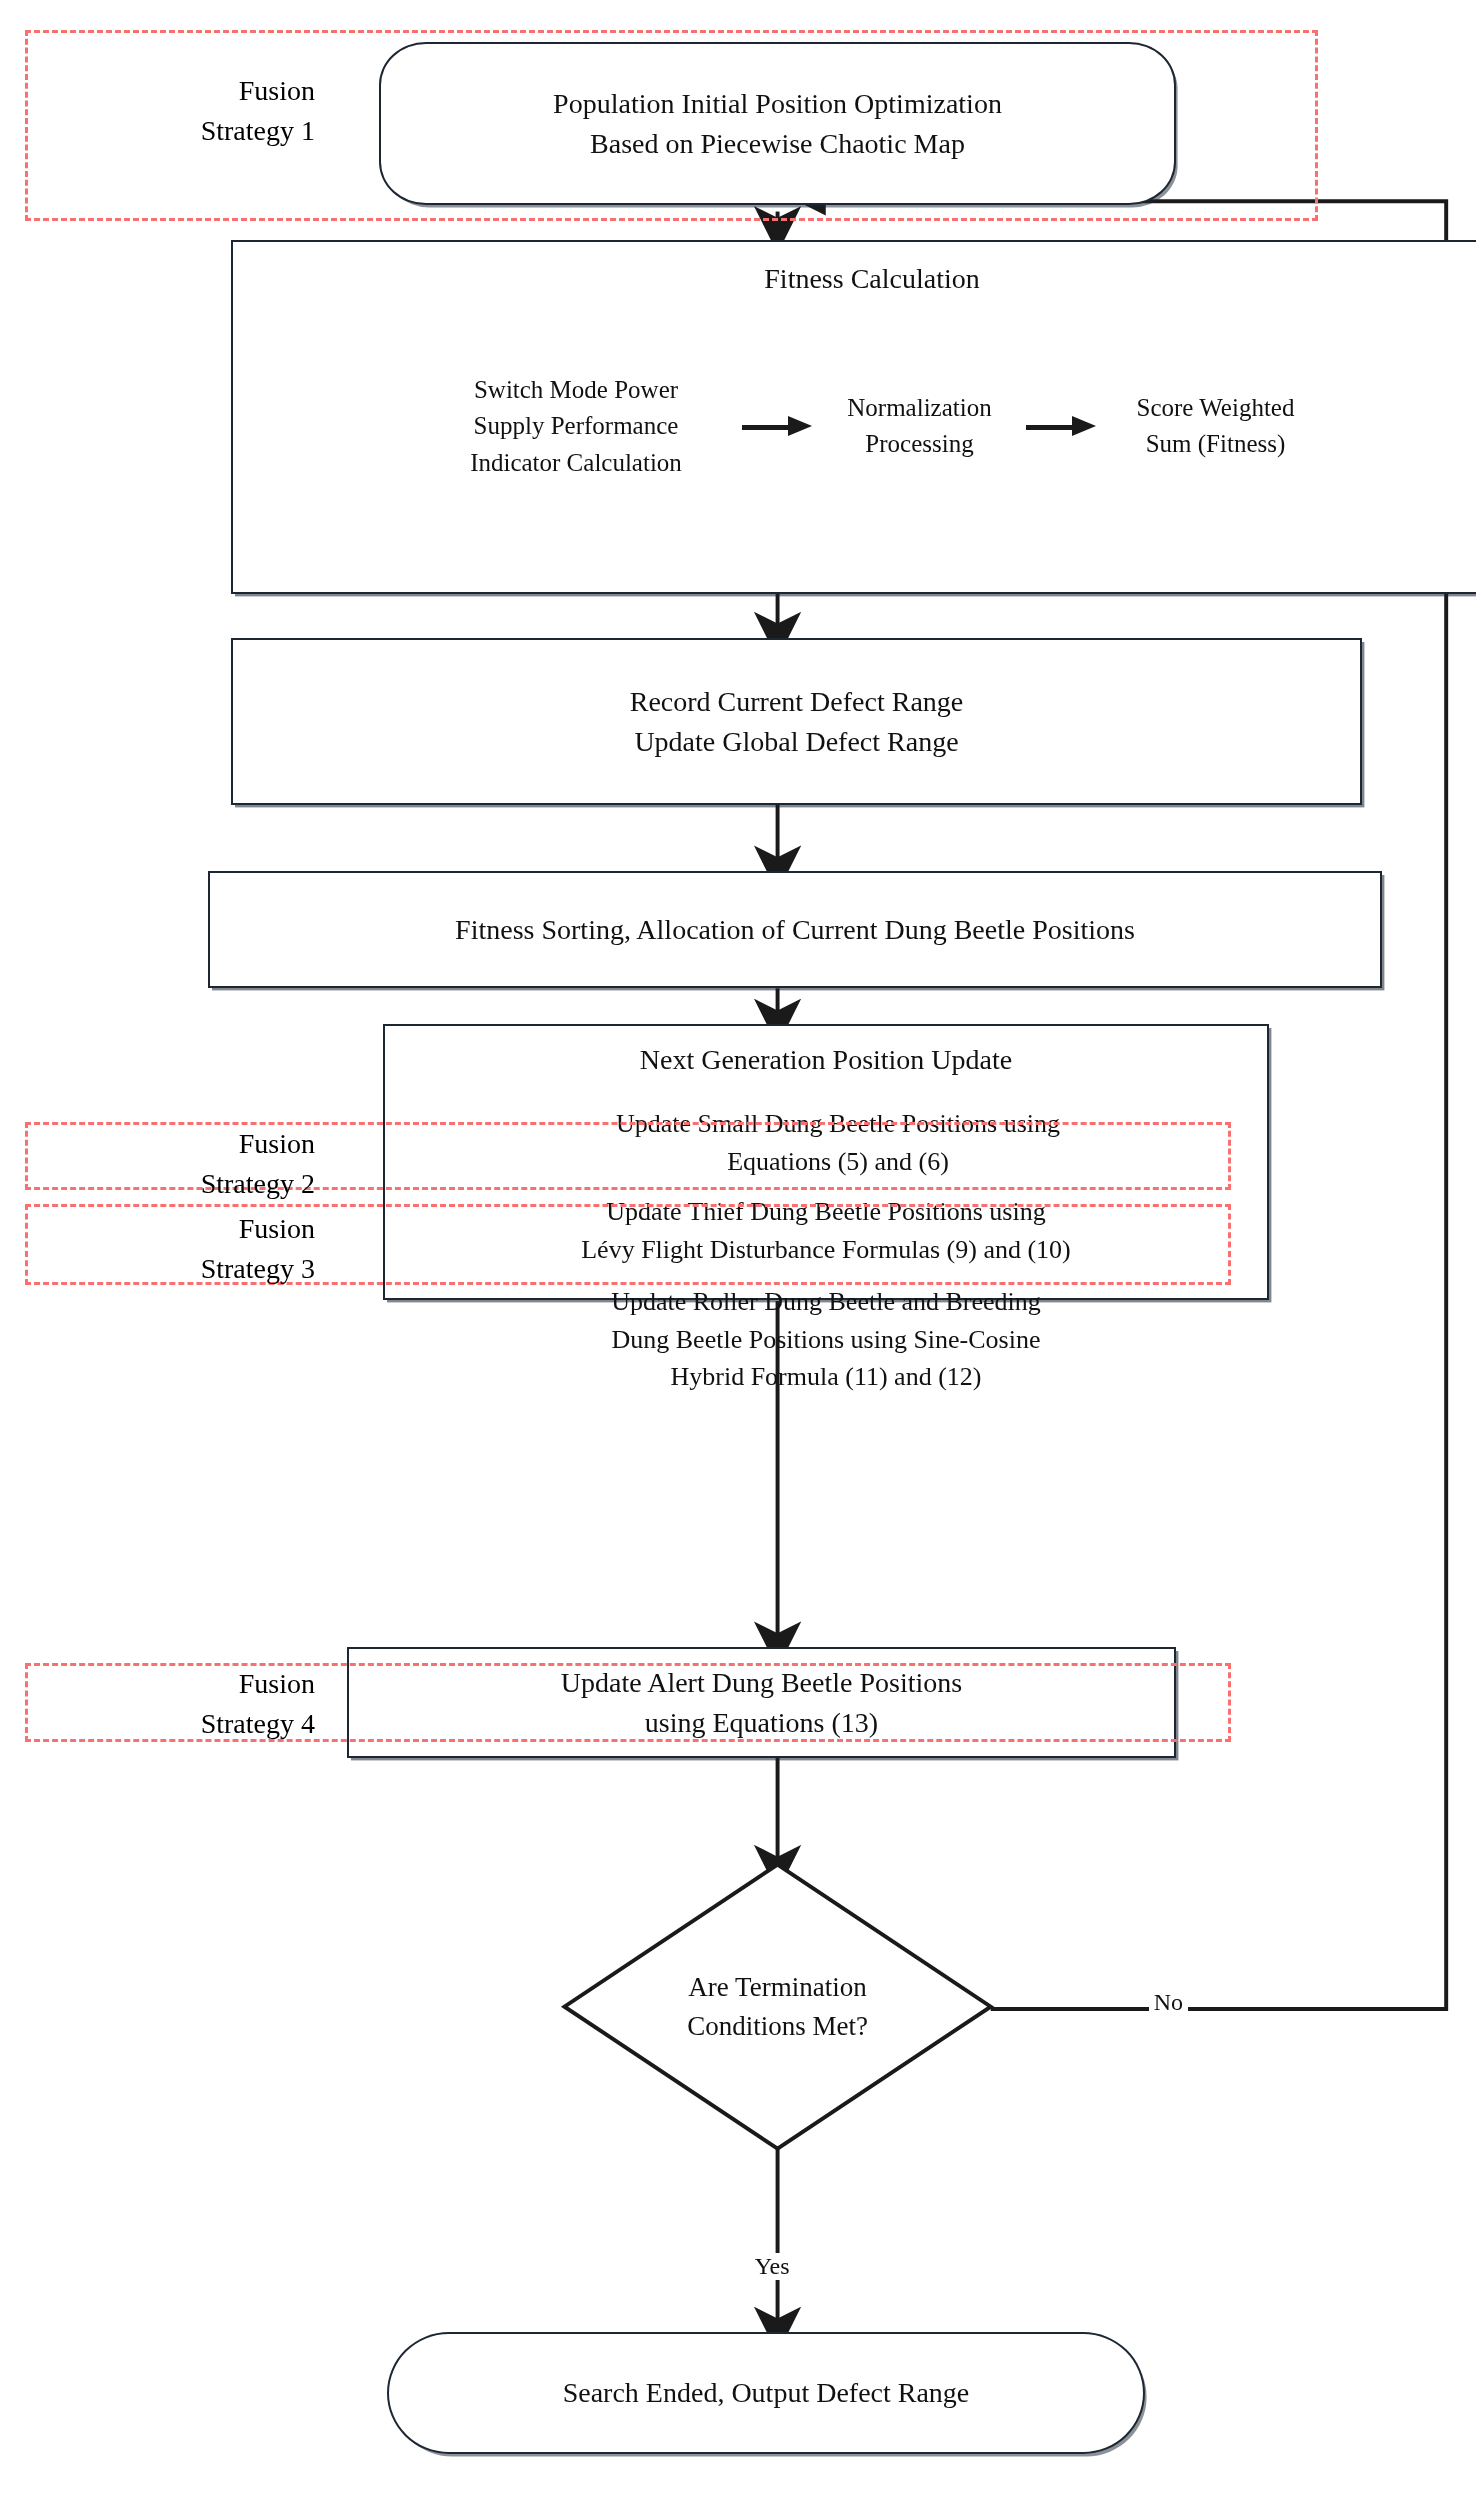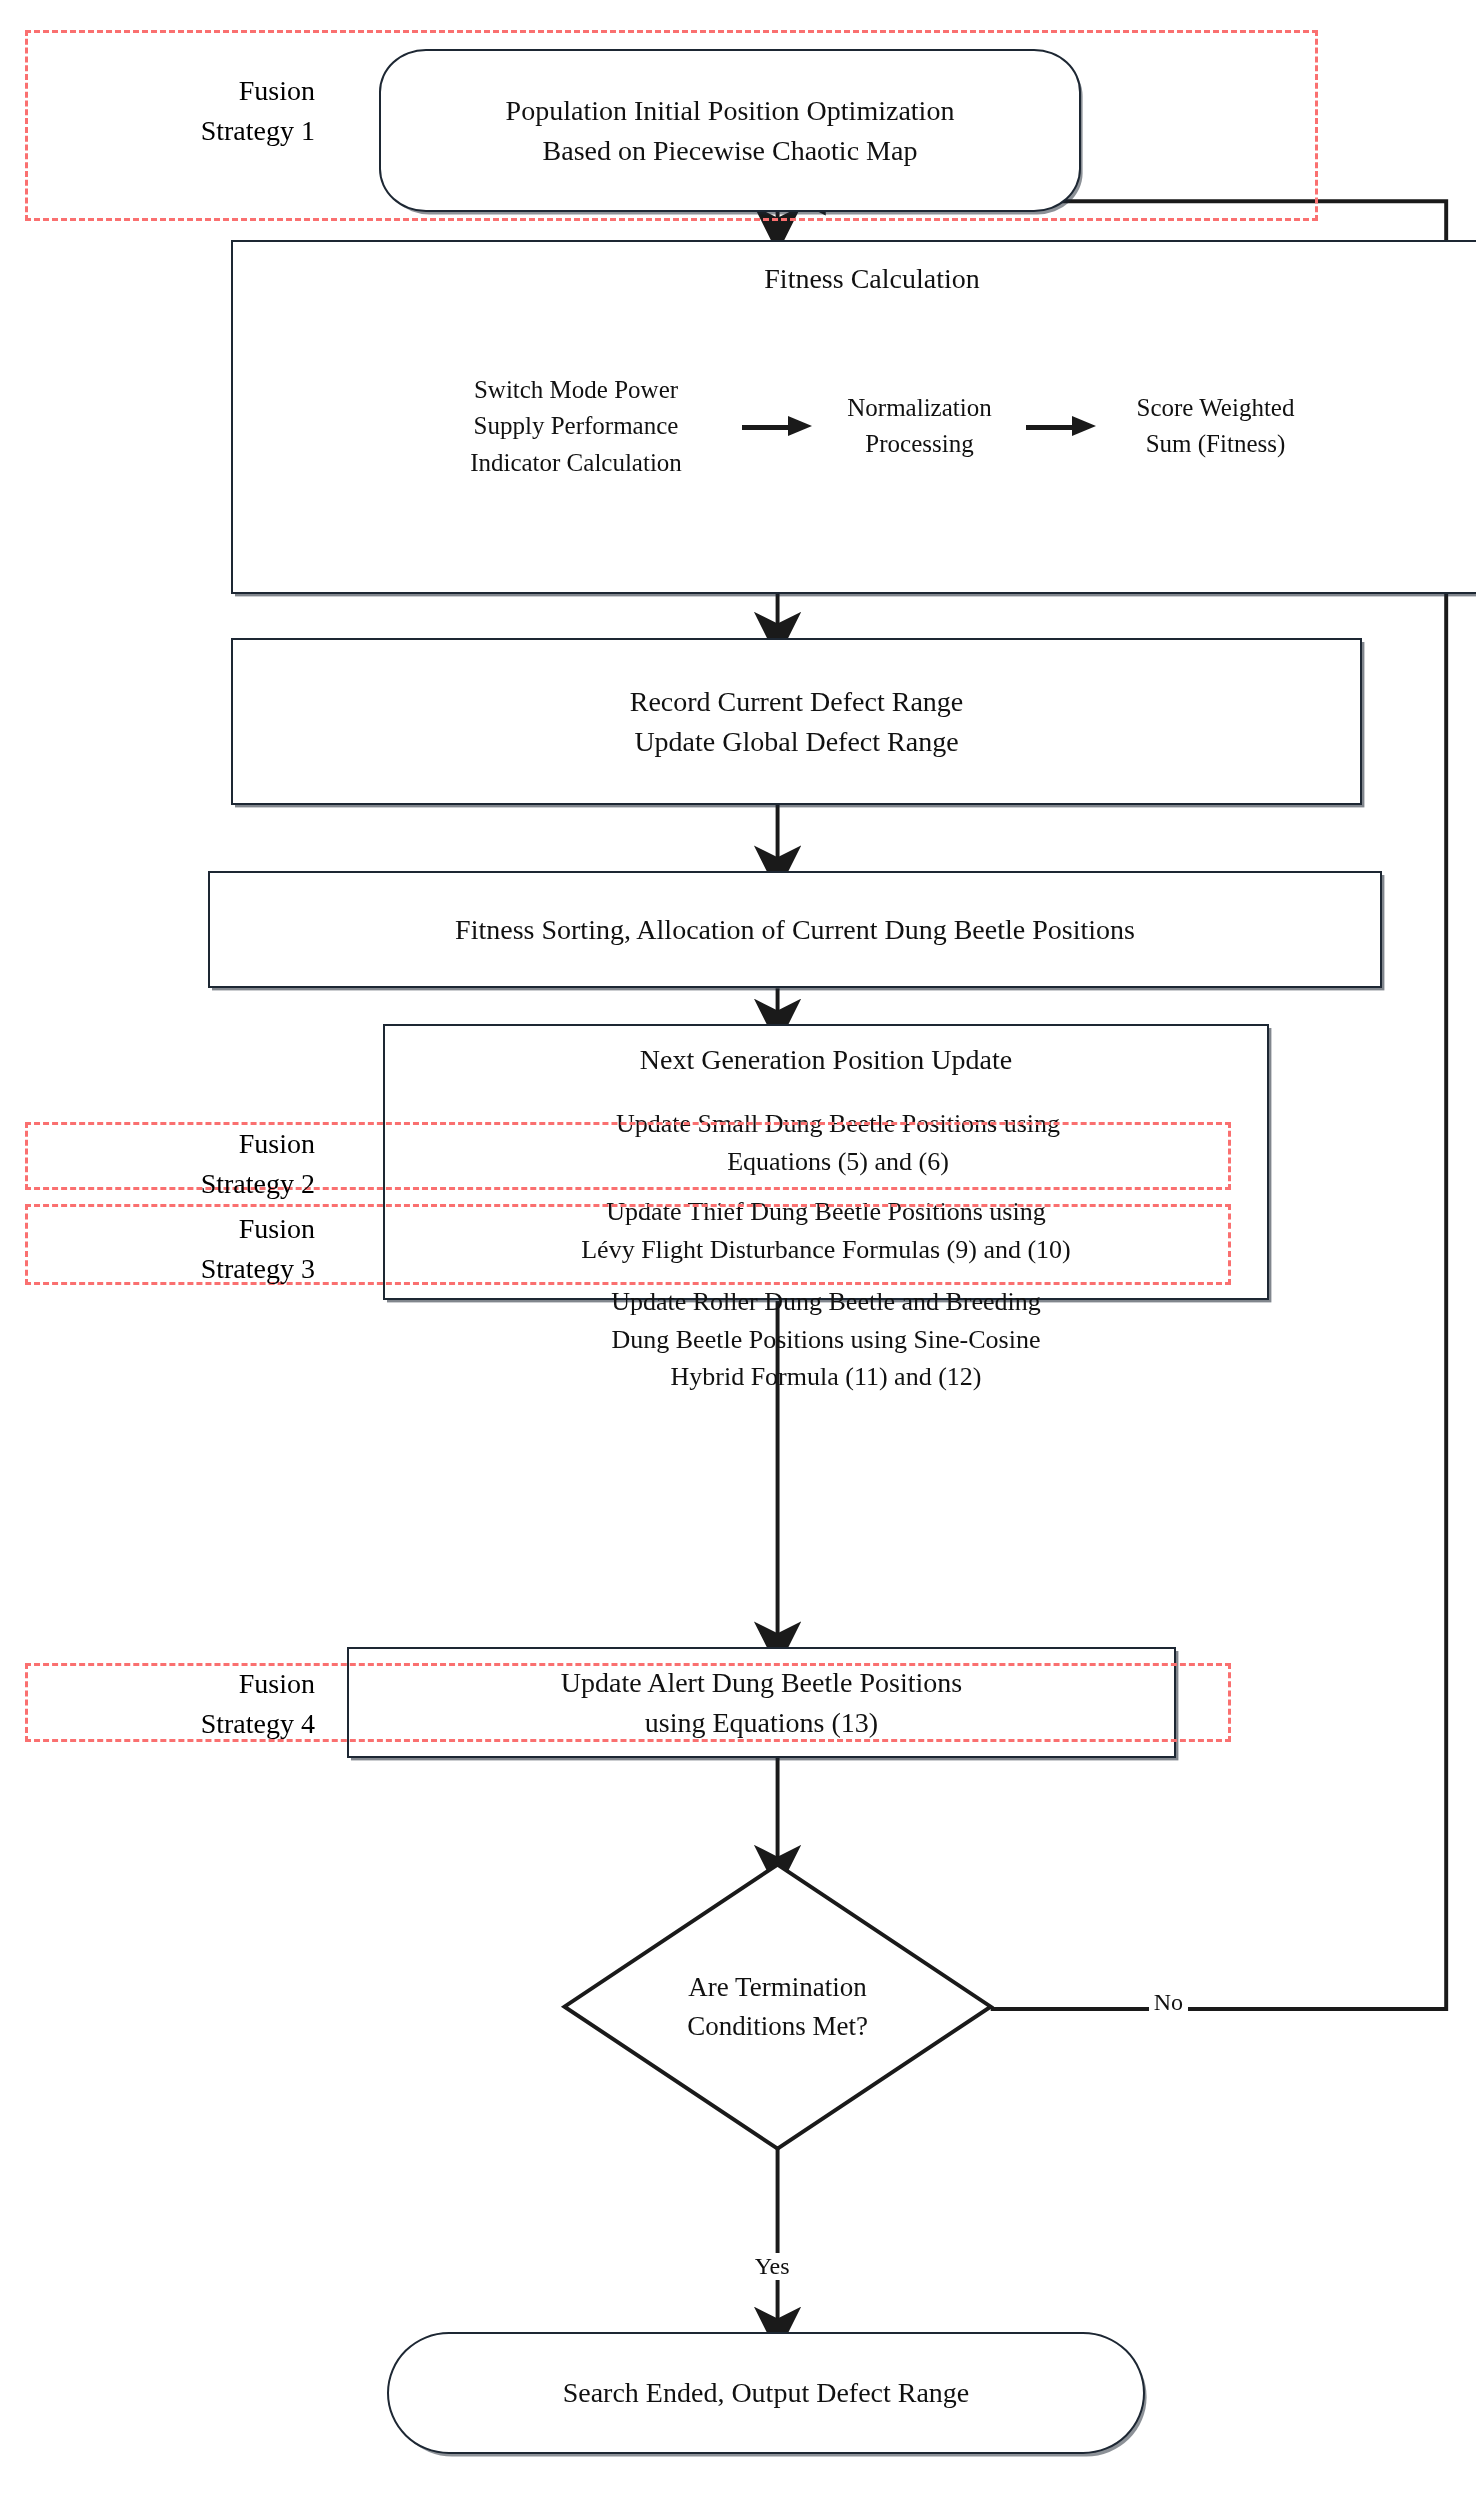--- a/index.html
+++ b/index.html
@@ -76,21 +76,21 @@
 
     <polygon points="985,2362 1255,2542 985,2722 715,2542" fill="#ffffff" stroke="#1a1a1a" stroke-width="5"></polygon>
   </svg>
 
   <div class="dashbox" style="left:25px;top:30px;width:1293px;height:191px;"></div>
   <div class="fusion-label t36" style="left:47px;top:71px;width:268px;">
     <div>Fusion</div>
     <div>Strategy 1</div>
   </div>
 
-  <div class="box rounded t36" style="left:379px;top:49px;width:702px;height:163px;">
+  <div class="box rounded t36" style="left:379px;top:42px;width:797px;height:163px;">
     <div>Population Initial Position Optimization</div>
     <div>Based on Piecewise Chaotic Map</div>
   </div>
 
   <div class="box" style="left:231px;top:240px;width:1282px;height:354px;">
     <div class="fit-inner">
       <div class="fit-title t36">Fitness Calculation</div>
       <div class="fit-row">
         <div class="fit-cell t32" style="width:332px;">
           <div>Switch Mode Power</div>

